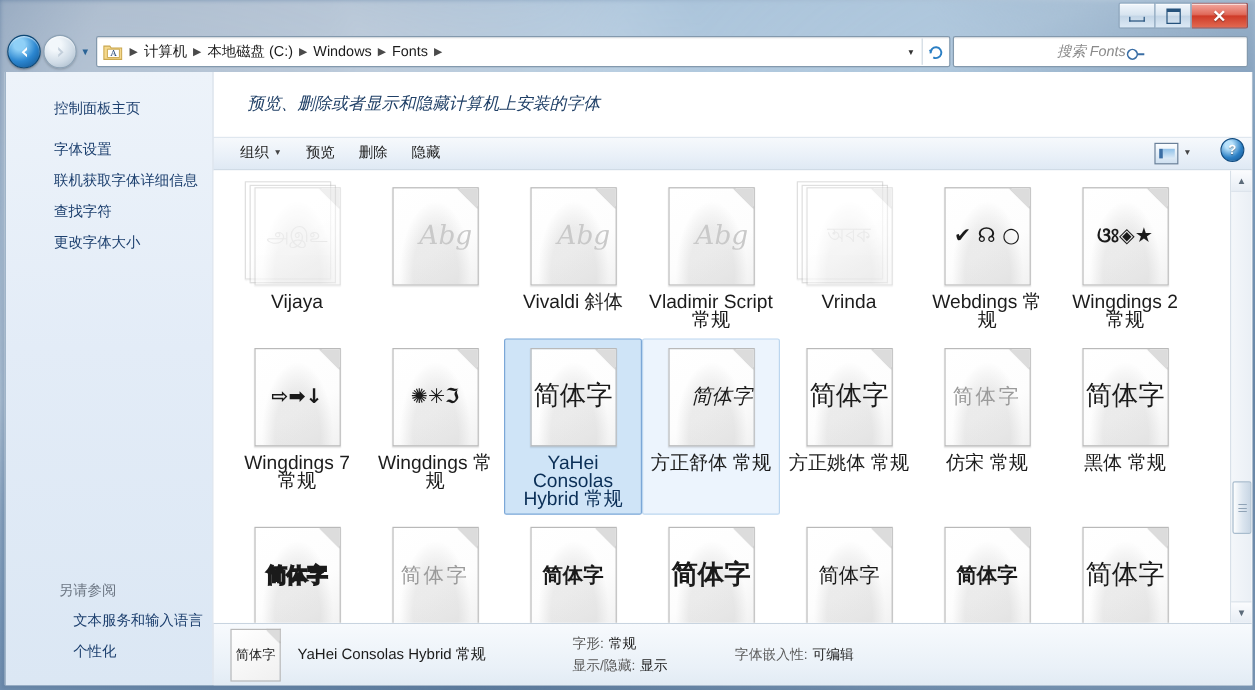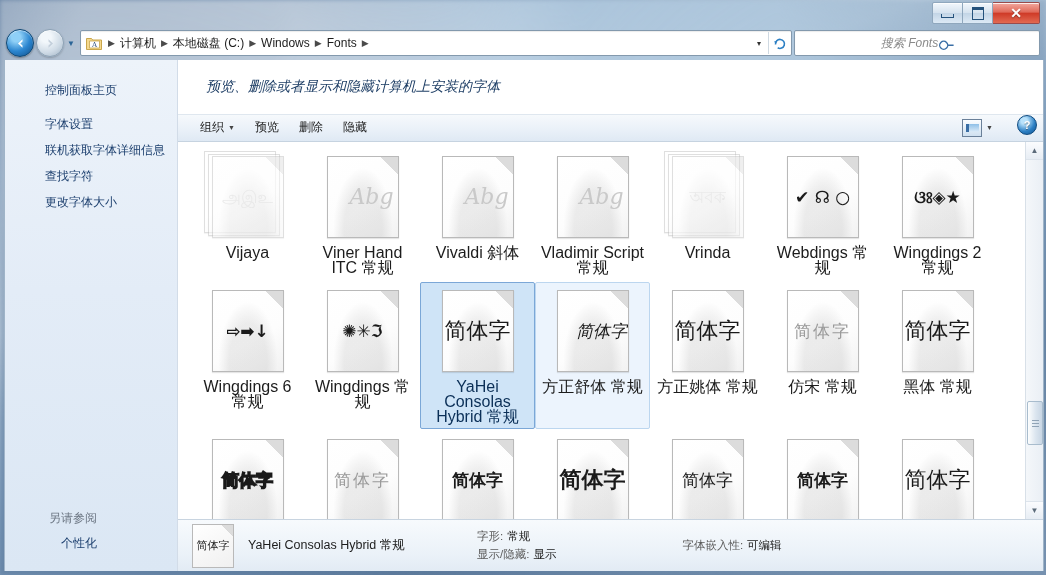--- a/index.html
+++ b/index.html
@@ -285,21 +285,21 @@
     display:flex;align-items:center;justify-content:center;
   }
   .det-thumb .fold{border-left-width:11px;border-top-width:11px;}
   .det-thumb .fold-edge{width:11px;height:11px;}
   .det-thumb .mini{font-size:11px;color:#222;z-index:2;}
   .det-name{font-size:12.5px;color:#1c1c1c;min-width:215px;}
   .det-col{display:flex;flex-direction:column;gap:3px;font-size:11.5px;color:#333;}
   .det-row{display:flex;gap:4px;}
   .det-k{color:#5a5a5a;}
   .det-v{color:#1c1c1c;}
-  .det-col.c2{margin-left:112px;}
+  .det-col.c2{margin-left:42px;}
 </style>
 </head>
 <body>
 
 <div id="app">
   <div class="window">
 
     <div class="titlebar">
       <div class="winbtns">
         <div class="winbtn">
@@ -372,20 +372,21 @@
 
       <div class="sidebar">
         <div class="side-link home">控制面板主页</div>
         <div class="side-link">字体设置</div>
         <div class="side-link">联机获取字体详细信息</div>
         <div class="side-link">查找字符</div>
         <div class="side-link">更改字体大小</div>
 
         <div class="side-bottom">
           <div class="side-head">另请参阅</div>
+          <div class="side-link">文本服务和输入语言</div>
           <div class="side-link">个性化</div>
         </div>
       </div>
 
       <div class="right">
 
         <div class="pageheader">预览、删除或者显示和隐藏计算机上安装的字体</div>
 
         <div class="toolbar">
           <div class="tb-item">
@@ -420,21 +421,20 @@
                 <div class="label">Vijaya</div>
               </div>
               <div class="tile">
                 <div class="fonticon">
                   <div class="page front">
                     <span class="fold"></span>
                     <span class="fold-edge"></span>
                     <span class="sample faint ital serifish">Abg</span>
                   </div>
                 </div>
-                <div class="label">Viner Hand ITC 常规</div>
               </div>
               <div class="tile">
                 <div class="fonticon">
                   <div class="page front">
                     <span class="fold"></span>
                     <span class="fold-edge"></span>
                     <span class="sample faint ital serifish">Abg</span>
                   </div>
                 </div>
                 <div class="label">Vivaldi 斜体</div>
@@ -482,21 +482,21 @@
                 <div class="label">Wingdings 2 常规</div>
               </div>
               <div class="tile">
                 <div class="fonticon">
                   <div class="page front">
                     <span class="fold"></span>
                     <span class="fold-edge"></span>
                     <span class="sample sm bold">⇨➡↓</span>
                   </div>
                 </div>
-                <div class="label">Wingdings 6 常规</div>
+                <div class="label">Wingdings 7 常规</div>
               </div>
               <div class="tile">
                 <div class="fonticon">
                   <div class="page front">
                     <span class="fold"></span>
                     <span class="fold-edge"></span>
                     <span class="sample sm bold">✺✳ℑ</span>
                   </div>
                 </div>
                 <div class="label">Wingdings 常规</div>

